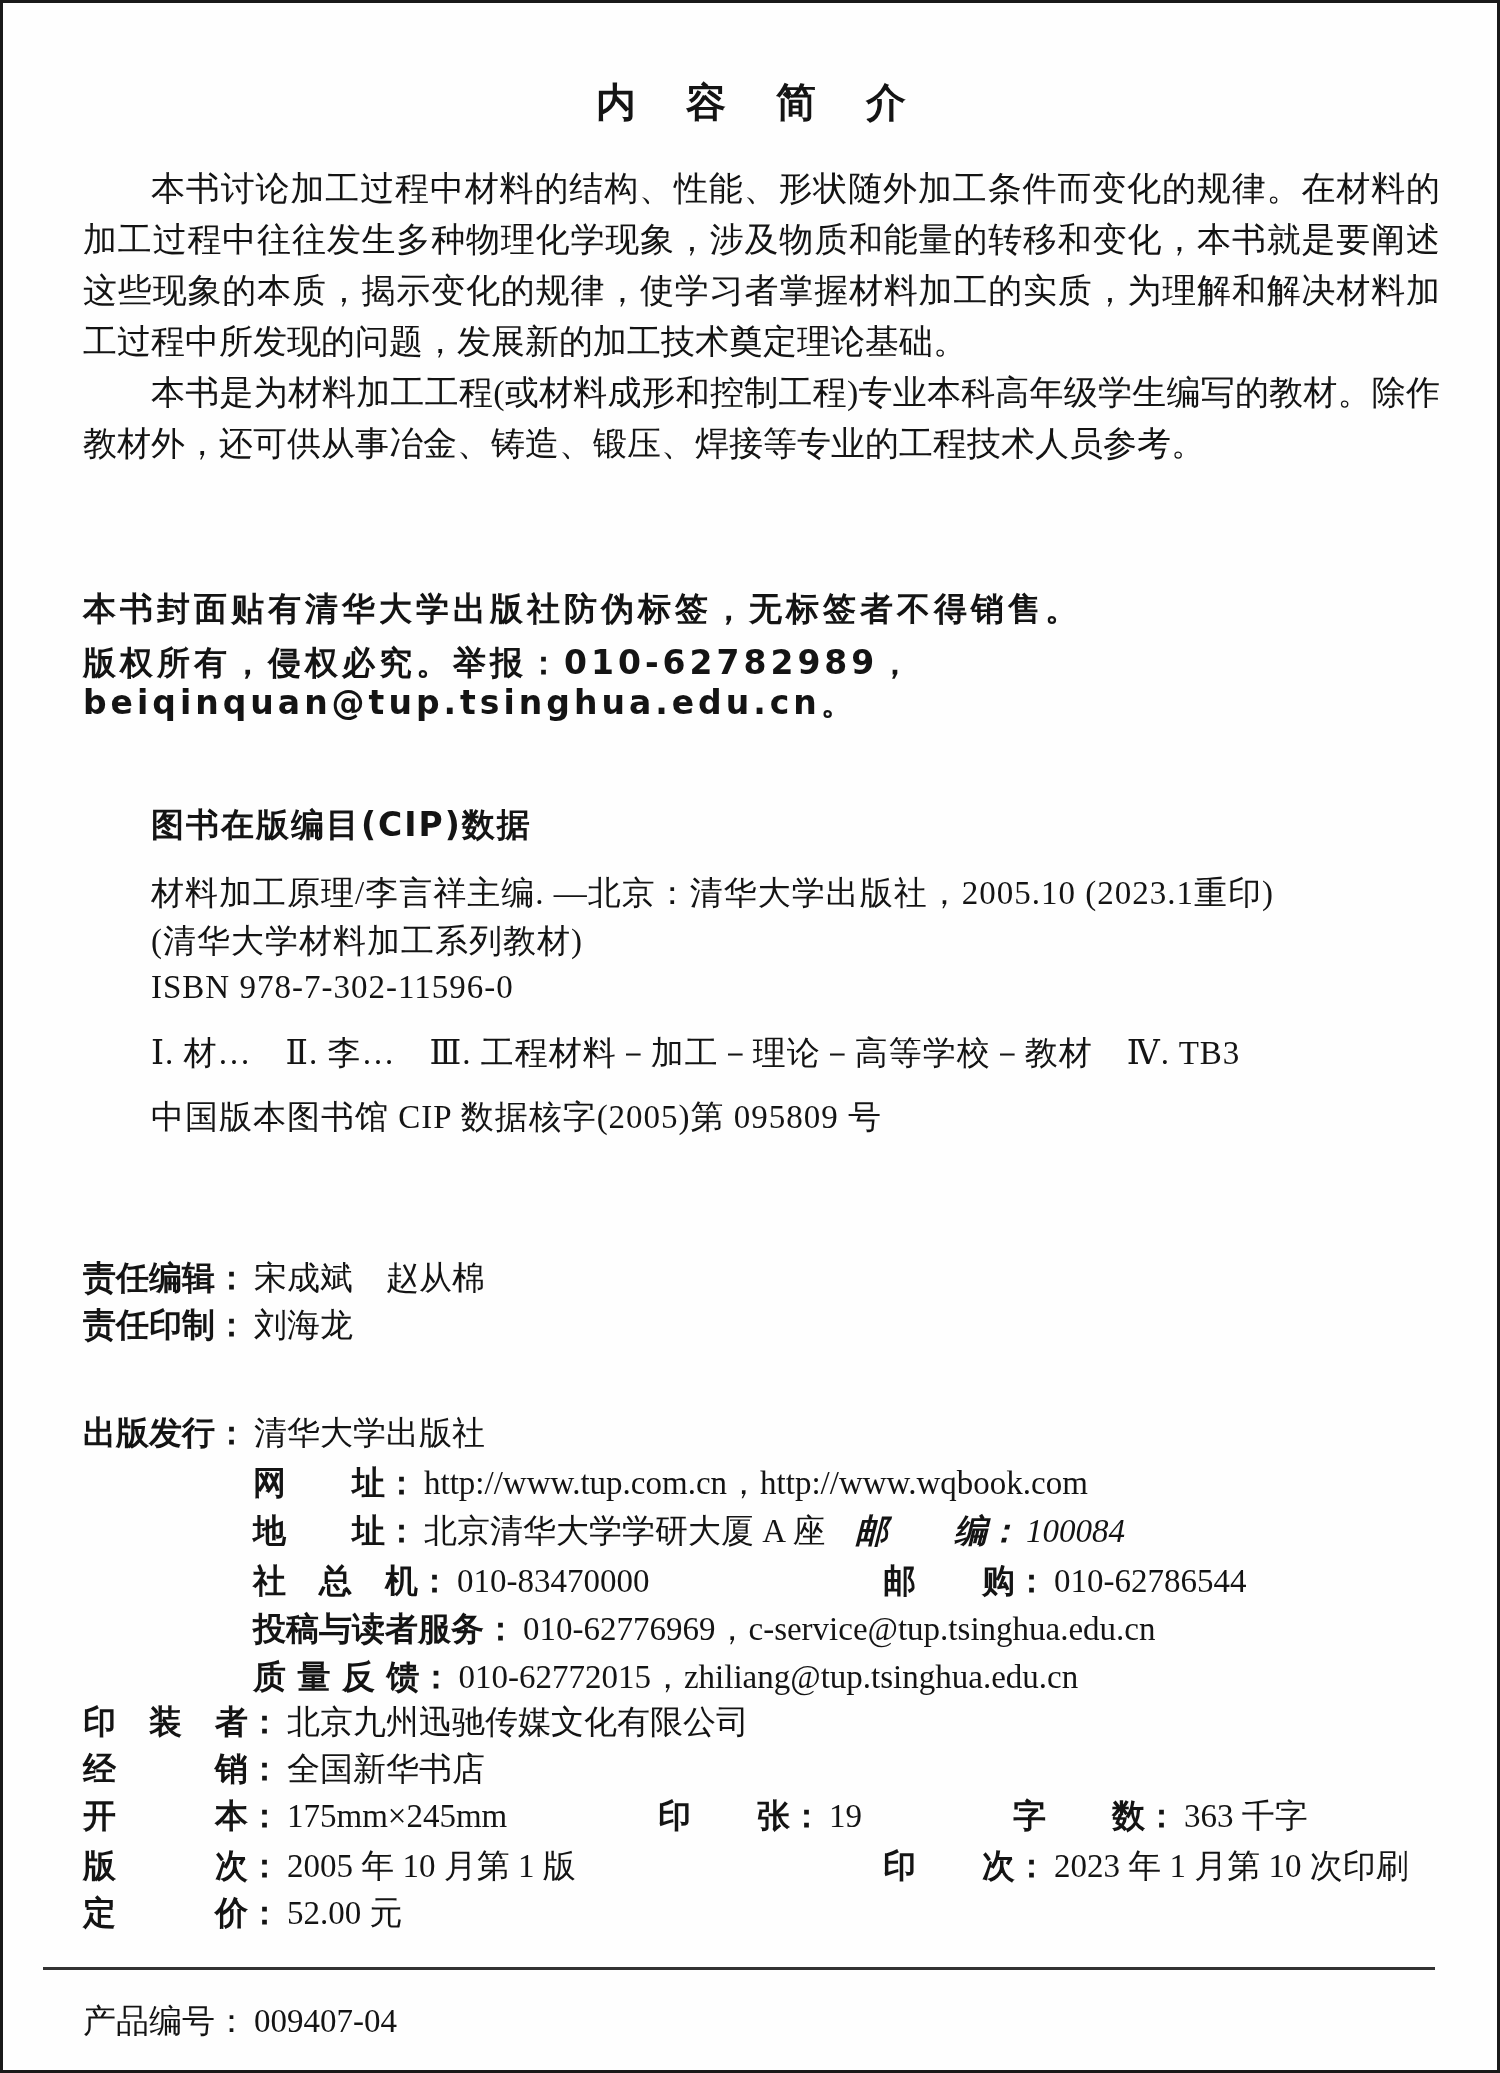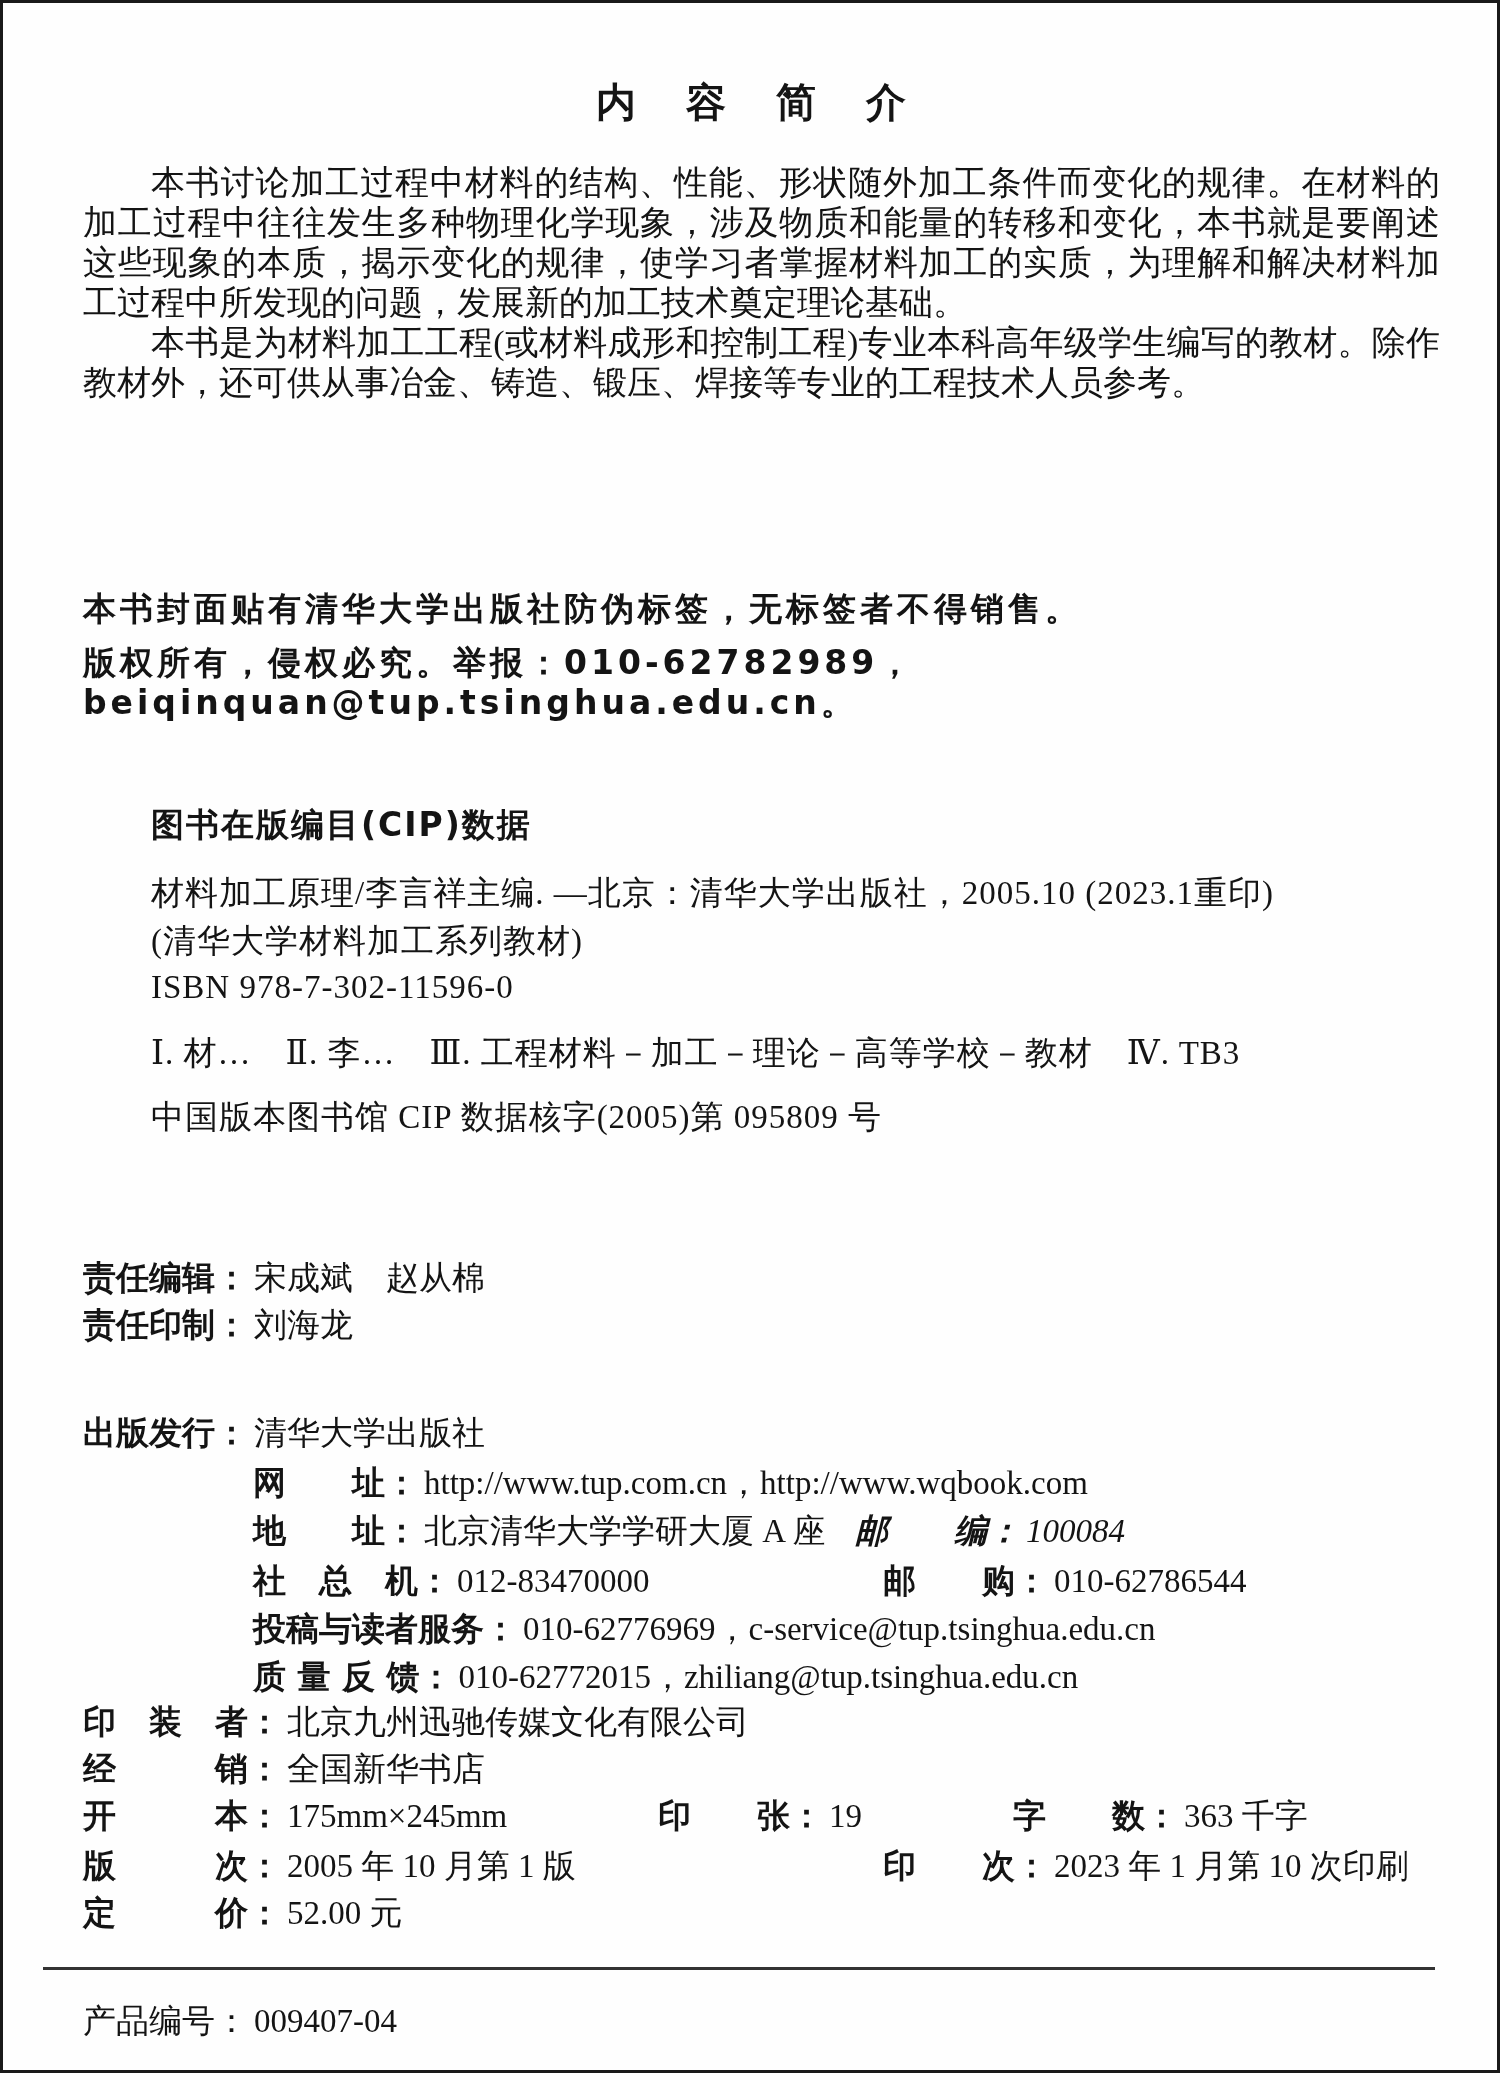--- a/index.html
+++ b/index.html
@@ -25,21 +25,21 @@
     font-weight: 700;
     font-size: 40px;
     letter-spacing: 20px;
   }
 
   .intro {
     position: absolute;
     top: 160px; left: 80px; width: 1357px;
     font-family: "Liberation Serif", "DejaVu Serif", serif;
     font-size: 34px;
-    line-height: 40px;
+    line-height: 51px;
     text-align: justify;
   }
   .intro p { margin: 0; text-indent: 2em; }
 
   .notice {
     position: absolute;
     top: 586px; left: 80px; width: 1380px;
     font-family: "DejaVu Sans", "Liberation Sans", sans-serif;
     font-weight: 700;
     font-size: 33px;
@@ -156,21 +156,21 @@
   </div>
 
   <div class="cell c-website">
     <span class="lbl">网　　址：</span><span class="val">http://www.tup.com.cn，http://www.wqbook.com</span>
   </div>
   <div class="cell c-postal">
     <span class="lbl">邮　　编：</span><span class="val">100084</span>
   </div>
 
   <div class="cell c-switchboard">
-    <span class="lbl">社　总　机：</span><span class="val">012-83470000</span>
+    <span class="lbl">社　总　机：</span><span class="val">010-83470000</span>
   </div>
   <div class="cell c-mailorder">
     <span class="lbl">邮　　购：</span><span class="val">010-62786544</span>
   </div>
 
   <div class="cell c-reader">
     <span class="lbl">投稿与读者服务：</span><span class="val">010-62776969，c-service@tup.tsinghua.edu.cn</span>
   </div>
 
   <div class="cell c-quality">

